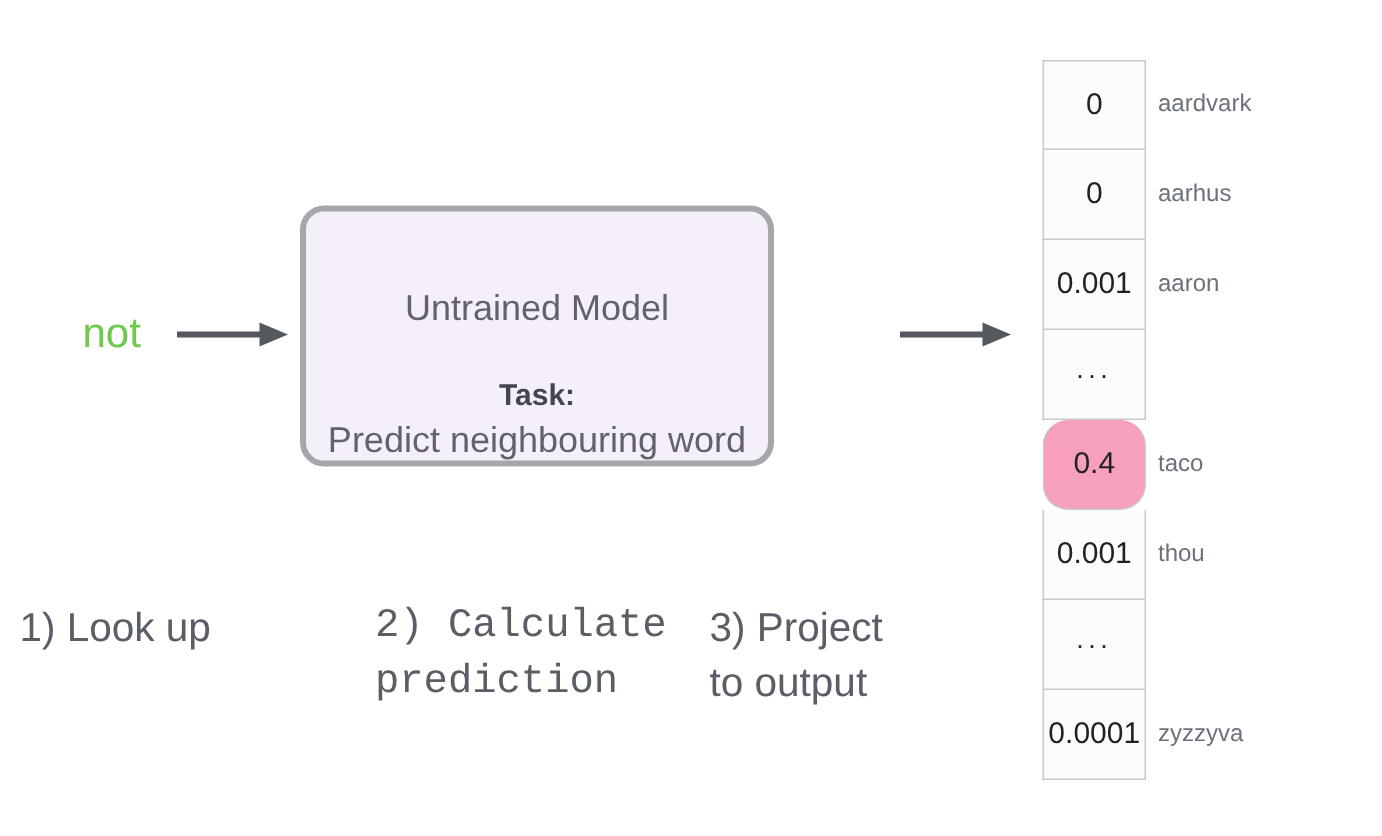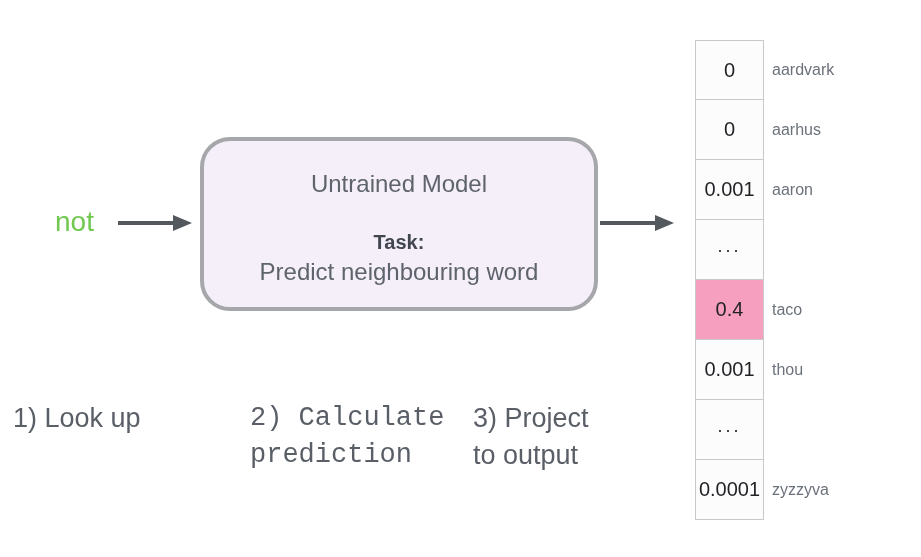--- a/index.html
+++ b/index.html
@@ -26,27 +26,28 @@
   .input-token{
     position:absolute;left:55px;top:206px;
     font-size:28px;line-height:32px;
     color:var(--accent-green);
   }
   .arrow-svg{position:absolute;display:block;}
   .arrow-svg.input{left:118px;top:213px;}
   .arrow-svg.output{left:600px;top:213px;}
   .model-box{
     position:absolute;left:200px;top:137px;
-    width:398px;height:174px;
+    width:316px;height:174px;
     background:var(--box-fill);
     border:4px solid var(--box-border);
-    border-radius:30px;
+    border-radius:16px;
     display:flex;flex-direction:column;align-items:center;
     padding-top:30px;
     text-align:center;
+    justify-content:flex-end;
   }
   .model-title{
     font-size:24px;line-height:26px;color:var(--text-gray);
   }
   .model-task-label{
     margin-top:32px;
     font-size:20px;line-height:26px;font-weight:bold;color:var(--text-dark);
   }
   .model-task-desc{
     margin-top:3px;
@@ -62,21 +63,21 @@
     width:69px;height:60px;flex:0 0 69px;
     background:var(--cell-fill);
     border:1px solid var(--cell-border);
     border-top:none;
     display:flex;align-items:center;justify-content:center;
     font-size:20px;color:var(--value-dark);
     overflow:hidden;white-space:nowrap;
   }
   .vector-row:first-child .vector-cell{border-top:1px solid var(--cell-border);}
   .vector-cell.dots{letter-spacing:3px;font-size:18px;padding-bottom:6px;}
-  .vector-cell.highlight{background:var(--highlight-pink);}
+  .vector-cell.highlight{background:var(--highlight-pink);border-radius:17px;}
   .vector-label{
     margin-left:8px;
     font-size:16px;color:var(--label-gray);white-space:nowrap;
   }
   .step{
     position:absolute;top:400px;
     font-size:27px;line-height:37px;color:#5A5F67;
   }
   .step.s1{left:13px;}
   .step.s2{left:250px;font-family:Liberation Mono, monospace;}

